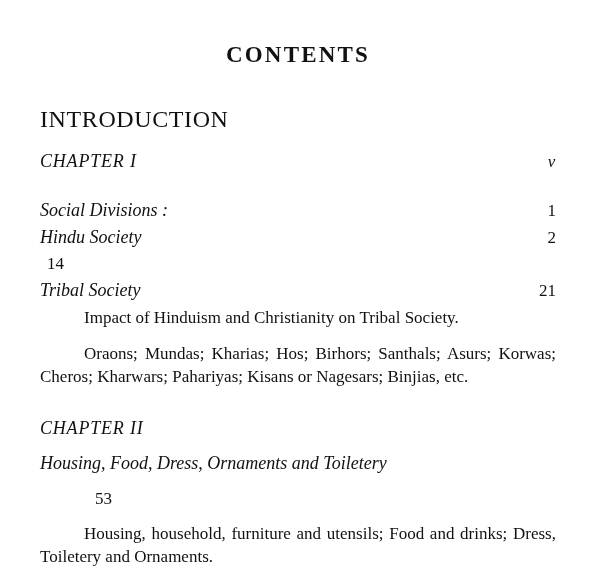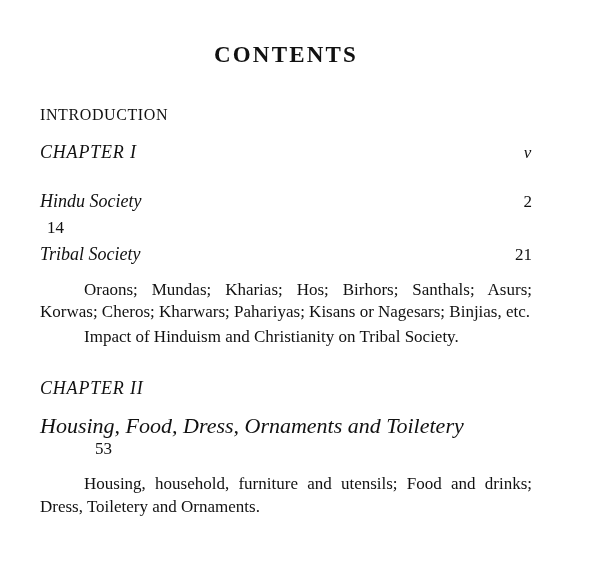--- a/index.html
+++ b/index.html
@@ -12,21 +12,21 @@
     height: 580px;
     font-family: "Liberation Serif", serif;
     color: #111111;
     position: relative;
     overflow: hidden;
   }
   .page {
     width: 600px;
     height: 455px;
     box-sizing: border-box;
-    padding: 30px 68px 0 40px;
+    padding: 30px 44px 0 40px;
     position: relative;
   }
   .title {
     text-align: center;
     font-size: 23px;
     font-weight: bold;
     letter-spacing: 2.2px;
     margin-top: 12px;
     margin-bottom: 38px;
     font-family: "Liberation Serif", serif;
@@ -39,21 +39,21 @@
   .line .label {
     white-space: nowrap;
   }
   .line .pageno {
     white-space: nowrap;
     text-align: right;
     min-width: 24px;
     font-size: 17px;
   }
   .intro {
-    font-size: 16px;
+    font-size: 24px;
     letter-spacing: 0.6px;
     margin-bottom: 18px;
   }
   .chapter {
     font-size: 18px;
     font-style: italic;
     letter-spacing: 0.8px;
     margin-bottom: 28px;
   }
   .chapter-ii {
@@ -75,23 +75,23 @@
     font-size: 17px;
     text-align: justify;
     line-height: 1.32;
     margin-top: 14px;
     text-indent: 44px;
   }
   .para.tight {
     margin-top: 2px;
   }
   .sub-head {
-    font-size: 22px;
+    font-size: 18px;
     font-style: italic;
-    margin-bottom: 0;
+    margin-bottom: 15px;
   }
   .sub-line {
     font-size: 17.5px;
     font-style: italic;
     margin-bottom: 2px;
   }
   .sub-line .pageno {
     font-style: normal;
     margin-left: 48px;
   }
@@ -106,38 +106,42 @@
   <div class="intro line">
     <span class="label">INTRODUCTION</span>
     <span class="pageno"></span>
   </div>
 
   <div class="chapter line">
     <span class="label">CHAPTER I</span>
     <span class="pageno">v</span>
   </div>
 
+  <div class="entry line">
+    <span class="label">Social Divisions :</span>
+    <span class="pageno">1</span>
+  </div>
 
   <div class="entry line">
     <span class="label">Hindu Society</span>
     <span class="pageno">2</span>
   </div>
 
   <div class="entry line">
     <span class="pageno">14</span>
   </div>
 
   <div class="entry line">
     <span class="label">Tribal Society</span>
     <span class="pageno">21</span>
   </div>
 
+  <div class="para tight">Impact of Hinduism and Christianity on Tribal Society.</div>
+
   <div class="para">Oraons; Mundas; Kharias; Hos; Birhors; Santhals; Asurs; Korwas; Cheros; Kharwars; Pahariyas; Kisans or Nagesars; Binjias, etc.</div>
-
-  <div class="para tight">Impact of Hinduism and Christianity on Tribal Society.</div>
 
   <div class="chapter-ii">CHAPTER II</div>
 
   <div class="sub-head">Housing, Food, Dress, Ornaments and Toiletery</div>
 
   <div class="sub-line line">
     <span class="pageno">53</span>
   </div>
 
   <div class="para">Housing, household, furniture and utensils; Food and drinks; Dress, Toiletery and Ornaments.</div>

